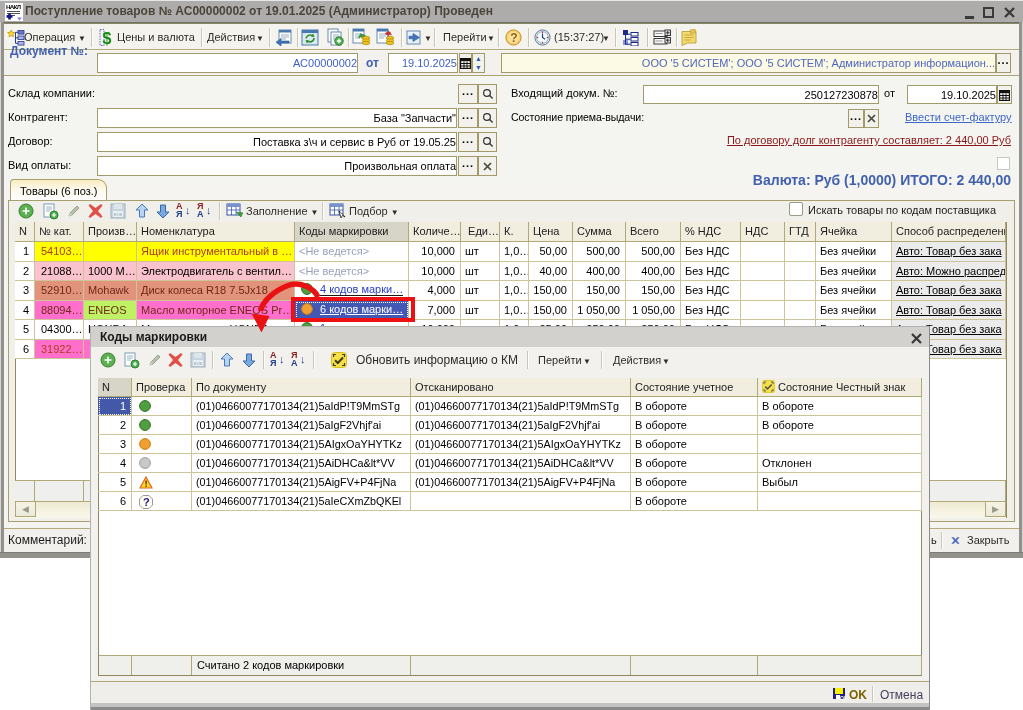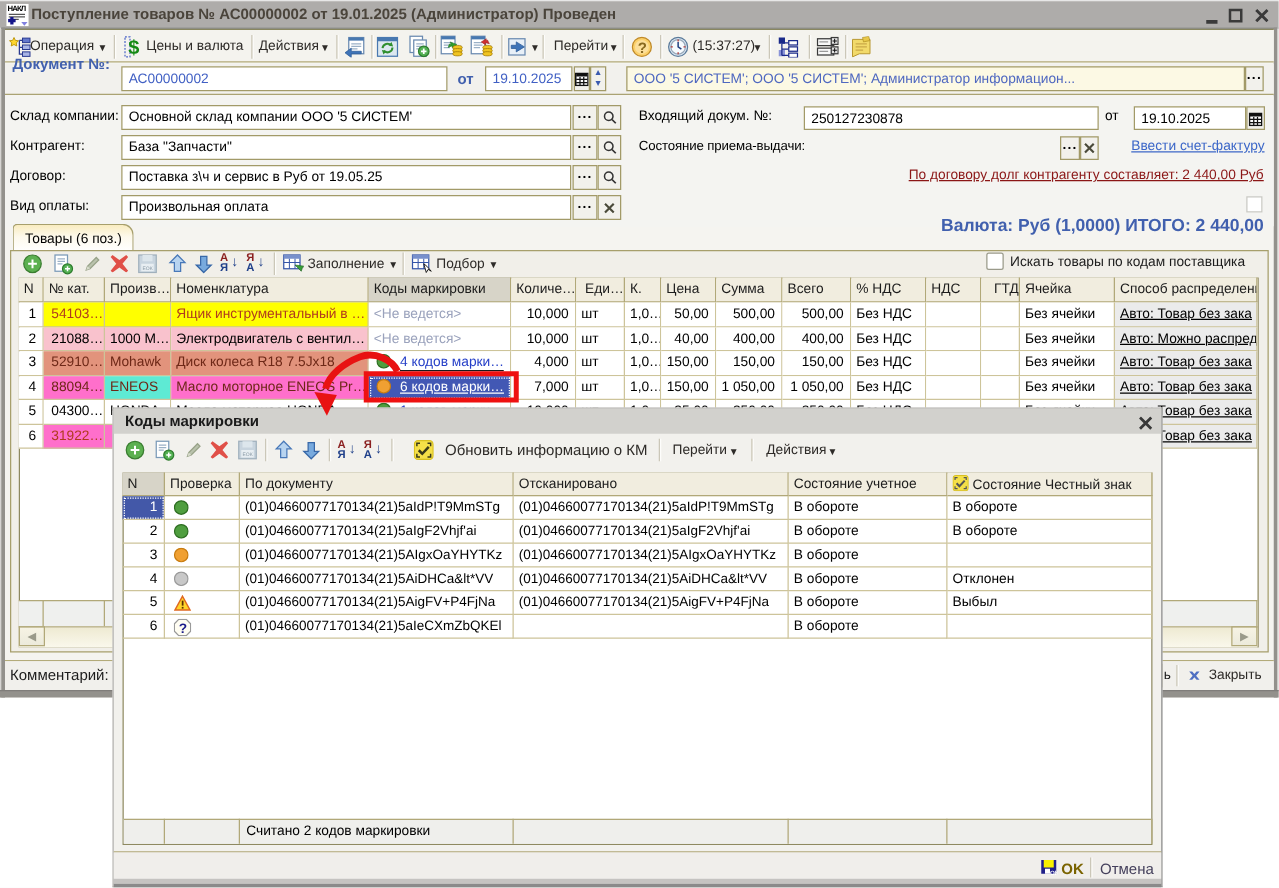--- a/index.html
+++ b/index.html
@@ -1,19 +1,19 @@
 <!DOCTYPE html>
 <html><head><meta charset="utf-8">
 <style>
 *{margin:0;padding:0;box-sizing:border-box;font-family:"Liberation Sans",sans-serif;}
 html,body{width:1023px;height:710px;background:#fff;overflow:hidden;}
 #c{position:relative;width:1023px;height:710px;background:#fff;font-size:11px;color:#000;}
 .abs{position:absolute;}
 .bl{color:#4160ae;font-weight:bold;font-size:12px;}
-.inp{position:absolute;background:#fff;border:1px solid #a29a68;font-size:11px;line-height:17px;padding:1px 0 0 5px;white-space:nowrap;overflow:hidden;}
+.inp{position:absolute;background:#fff;border:1px solid #a29a68;font-size:11px;line-height:17px;padding:1px 0 0 5px;white-space:nowrap;overflow:hidden;text-align:right;}
 .btn{position:absolute;background:#f2f1ec;border:1px solid #a29a68;text-align:center;overflow:hidden;}
 .sep{position:absolute;width:1px;background:#cbc7b8;box-shadow:1px 0 0 #fdfdfb;}
 .tb{position:absolute;white-space:nowrap;color:#2e2b28;font-size:11px;}
 .lnk{color:#3c67c8;text-decoration:underline;}
 .rlnk{color:#8b1616;text-decoration:underline;}
 .hcell{position:absolute;border-right:1px solid #b1a878;border-bottom:1px solid #b1a878;background:#f1eddf;font-size:11px;color:#1c1c1c;padding:3px 0 0 4px;white-space:nowrap;overflow:hidden;}
 .cell{position:absolute;border-right:1px solid #cdc49a;border-bottom:1px solid #cdc49a;font-size:11px;padding:3px 4px 0 4px;white-space:nowrap;overflow:hidden;}
 .num{text-align:right;padding-right:5px;}
 .dots{letter-spacing:1px;font-weight:bold;font-size:11px;}
 svg{display:block;}
@@ -170,21 +170,20 @@
       </div>
  <div class="btn" style="left:472px;top:53px;width:13px;height:20px;padding:0;">
         <div style="font-size:7px;color:#3a5ab0;line-height:9px;">▲</div>
         <div style="font-size:7px;color:#3a5ab0;line-height:9px;">▼</div>
       </div>
  <div class="inp" style="left:501px;top:53px;width:495px;height:20px;background:#fcf9e4;color:#4f68c0;">ООО '5 СИСТЕМ'; ООО '5 СИСТЕМ'; Администратор информацион...</div>
  <div class="btn" style="left:996px;top:53px;width:15px;height:20px;"><span class="dots">...</span></div>
 
  <div class="abs" id="fields" style="left:4px;top:77px;width:1015px;height:104px;background:#f4f4f1;"></div>
  <div class="abs" style="left:8px;top:87px;white-space:nowrap;">Склад компании:</div>
- <div class="inp" style="left:97px;top:84px;width:360px;height:20px;">Основной склад компании ООО '5 СИСТЕМ'</div>
  <div class="btn" style="left:458px;top:84px;width:20px;height:20px;"><span class="dots">...</span></div>
  <div class="btn" style="left:478px;top:84px;width:19px;height:20px;">
         <svg width="12" height="12" viewBox="0 0 12 12" style="margin:3px auto 0;">
           <circle cx="5" cy="5" r="3.4" fill="none" stroke="#333" stroke-width="1.2"></circle>
           <path d="M7.6 7.6l3 3" stroke="#333" stroke-width="1.4"></path>
         </svg>
       </div>
  <div class="abs" style="left:8px;top:111px;white-space:nowrap;">Контрагент:</div>
  <div class="inp" style="left:97px;top:108px;width:360px;height:20px;">База "Запчасти"</div>
  <div class="btn" style="left:458px;top:108px;width:20px;height:20px;"><span class="dots">...</span></div>
@@ -257,21 +256,21 @@
 <div class="hcell" style="left:137px;top:222px;width:158px;height:20px;background:#f1eddf;">Номенклатура</div>
 <div class="hcell" style="left:295px;top:222px;width:114px;height:20px;background:#d7d4c8;">Коды маркировки</div>
 <div class="hcell" style="left:409px;top:222px;width:52px;height:20px;background:#f1eddf;">Количе…</div>
 <div class="hcell" style="left:461px;top:222px;width:39px;height:20px;background:#f1eddf;text-align:right;">Еди…</div>
 <div class="hcell" style="left:500px;top:222px;width:29px;height:20px;background:#f1eddf;">К.</div>
 <div class="hcell" style="left:529px;top:222px;width:44px;height:20px;background:#f1eddf;">Цена</div>
 <div class="hcell" style="left:573px;top:222px;width:53px;height:20px;background:#f1eddf;">Сумма</div>
 <div class="hcell" style="left:626px;top:222px;width:55px;height:20px;background:#f1eddf;">Всего</div>
 <div class="hcell" style="left:681px;top:222px;width:60px;height:20px;background:#f1eddf;">% НДС</div>
 <div class="hcell" style="left:741px;top:222px;width:44px;height:20px;background:#f1eddf;">НДС</div>
-<div class="hcell" style="left:785px;top:222px;width:31px;height:20px;background:#f1eddf;text-align:right;">ГТД</div>
+<div class="hcell" style="left:785px;top:222px;width:31px;height:20px;background:#f1eddf;">ГТД</div>
 <div class="hcell" style="left:816px;top:222px;width:76px;height:20px;background:#f1eddf;">Ячейка</div>
 <div class="hcell" style="left:892px;top:222px;width:114px;height:20px;background:#f1eddf;">Способ распределени</div>
 <div class="cell num" style="left:15px;top:242.0px;width:20px;height:19.5px;background:#fff;color:#000;">1</div>
 <div class="cell" style="left:35px;top:242.0px;width:49px;height:19.5px;background:#ffff00;color:#b03b1e;padding-left:6px;">54103…</div>
 <div class="cell" style="left:84px;top:242.0px;width:53px;height:19.5px;background:#ffff00;color:#000;"></div>
 <div class="cell" style="left:137px;top:242.0px;width:158px;height:19.5px;background:#ffff00;color:#b03b1e;">Ящик инструментальный в …</div>
 <div class="cell" style="left:295px;top:242.0px;width:114px;height:19.5px;background:#fff;color:#000;color:#9aa2bc;">&lt;Не ведется&gt;</div>
 <div class="cell num" style="left:409px;top:242.0px;width:52px;height:19.5px;background:#fff;color:#000;">10,000</div>
 <div class="cell" style="left:461px;top:242.0px;width:39px;height:19.5px;background:#fff;color:#000;">шт</div>
 <div class="cell" style="left:500px;top:242.0px;width:29px;height:19.5px;background:#fff;color:#000;">1,0…</div>
@@ -312,21 +311,21 @@
 <div class="cell num" style="left:529px;top:281.0px;width:44px;height:19.5px;background:#fff;color:#000;">150,00</div>
 <div class="cell num" style="left:573px;top:281.0px;width:53px;height:19.5px;background:#fff;color:#000;">150,00</div>
 <div class="cell num" style="left:626px;top:281.0px;width:55px;height:19.5px;background:#fff;color:#000;">150,00</div>
 <div class="cell" style="left:681px;top:281.0px;width:60px;height:19.5px;background:#fff;color:#000;">Без НДС</div>
 <div class="cell" style="left:741px;top:281.0px;width:44px;height:19.5px;background:#fff;color:#000;"></div>
 <div class="cell" style="left:785px;top:281.0px;width:31px;height:19.5px;background:#fff;color:#000;"></div>
 <div class="cell" style="left:816px;top:281.0px;width:76px;height:19.5px;background:#fff;color:#000;">Без ячейки</div>
 <div class="cell" style="left:892px;top:281.0px;width:114px;height:19.5px;background:#fff;color:#000;background:#ebebeb;"><span style="text-decoration:underline;">Авто: Товар без зака</span></div>
 <div class="cell num" style="left:15px;top:300.5px;width:20px;height:19.5px;background:#fff;color:#000;">4</div>
 <div class="cell" style="left:35px;top:300.5px;width:49px;height:19.5px;background:#ff6fcb;color:#6e2817;padding-left:6px;">88094…</div>
-<div class="cell" style="left:84px;top:300.5px;width:53px;height:19.5px;background:#5eead4;color:#6e2817;">ENEOS</div>
+<div class="cell" style="left:84px;top:300.5px;width:53px;height:19.5px;background:#bef264;color:#6e2817;">ENEOS</div>
 <div class="cell" style="left:137px;top:300.5px;width:158px;height:19.5px;background:#ff6fcb;color:#6e2817;">Масло моторное ENEOS Pr…</div>
 <div class="cell" style="left:295px;top:300.5px;width:114px;height:19.5px;background:#fff;color:#000;padding-left:6px;padding-top:2px;background:#4258b4;color:#fff;outline:1px dotted #fff;outline-offset:-2px;"><svg width="12" height="12" viewBox="0 0 12 12" style="display:inline-block;vertical-align:-2px;">
         <circle cx="6" cy="6" r="5.4" fill="#f0a032" stroke="#c87c10"></circle>
       </svg><span style="text-decoration:underline;margin-left:7px;">6 кодов марки…</span></div>
 <div class="cell num" style="left:409px;top:300.5px;width:52px;height:19.5px;background:#fff;color:#000;">7,000</div>
 <div class="cell" style="left:461px;top:300.5px;width:39px;height:19.5px;background:#fff;color:#000;">шт</div>
 <div class="cell" style="left:500px;top:300.5px;width:29px;height:19.5px;background:#fff;color:#000;">1,0…</div>
 <div class="cell num" style="left:529px;top:300.5px;width:44px;height:19.5px;background:#fff;color:#000;">150,00</div>
 <div class="cell num" style="left:573px;top:300.5px;width:53px;height:19.5px;background:#fff;color:#000;">1 050,00</div>
 <div class="cell num" style="left:626px;top:300.5px;width:55px;height:19.5px;background:#fff;color:#000;">1 050,00</div>

